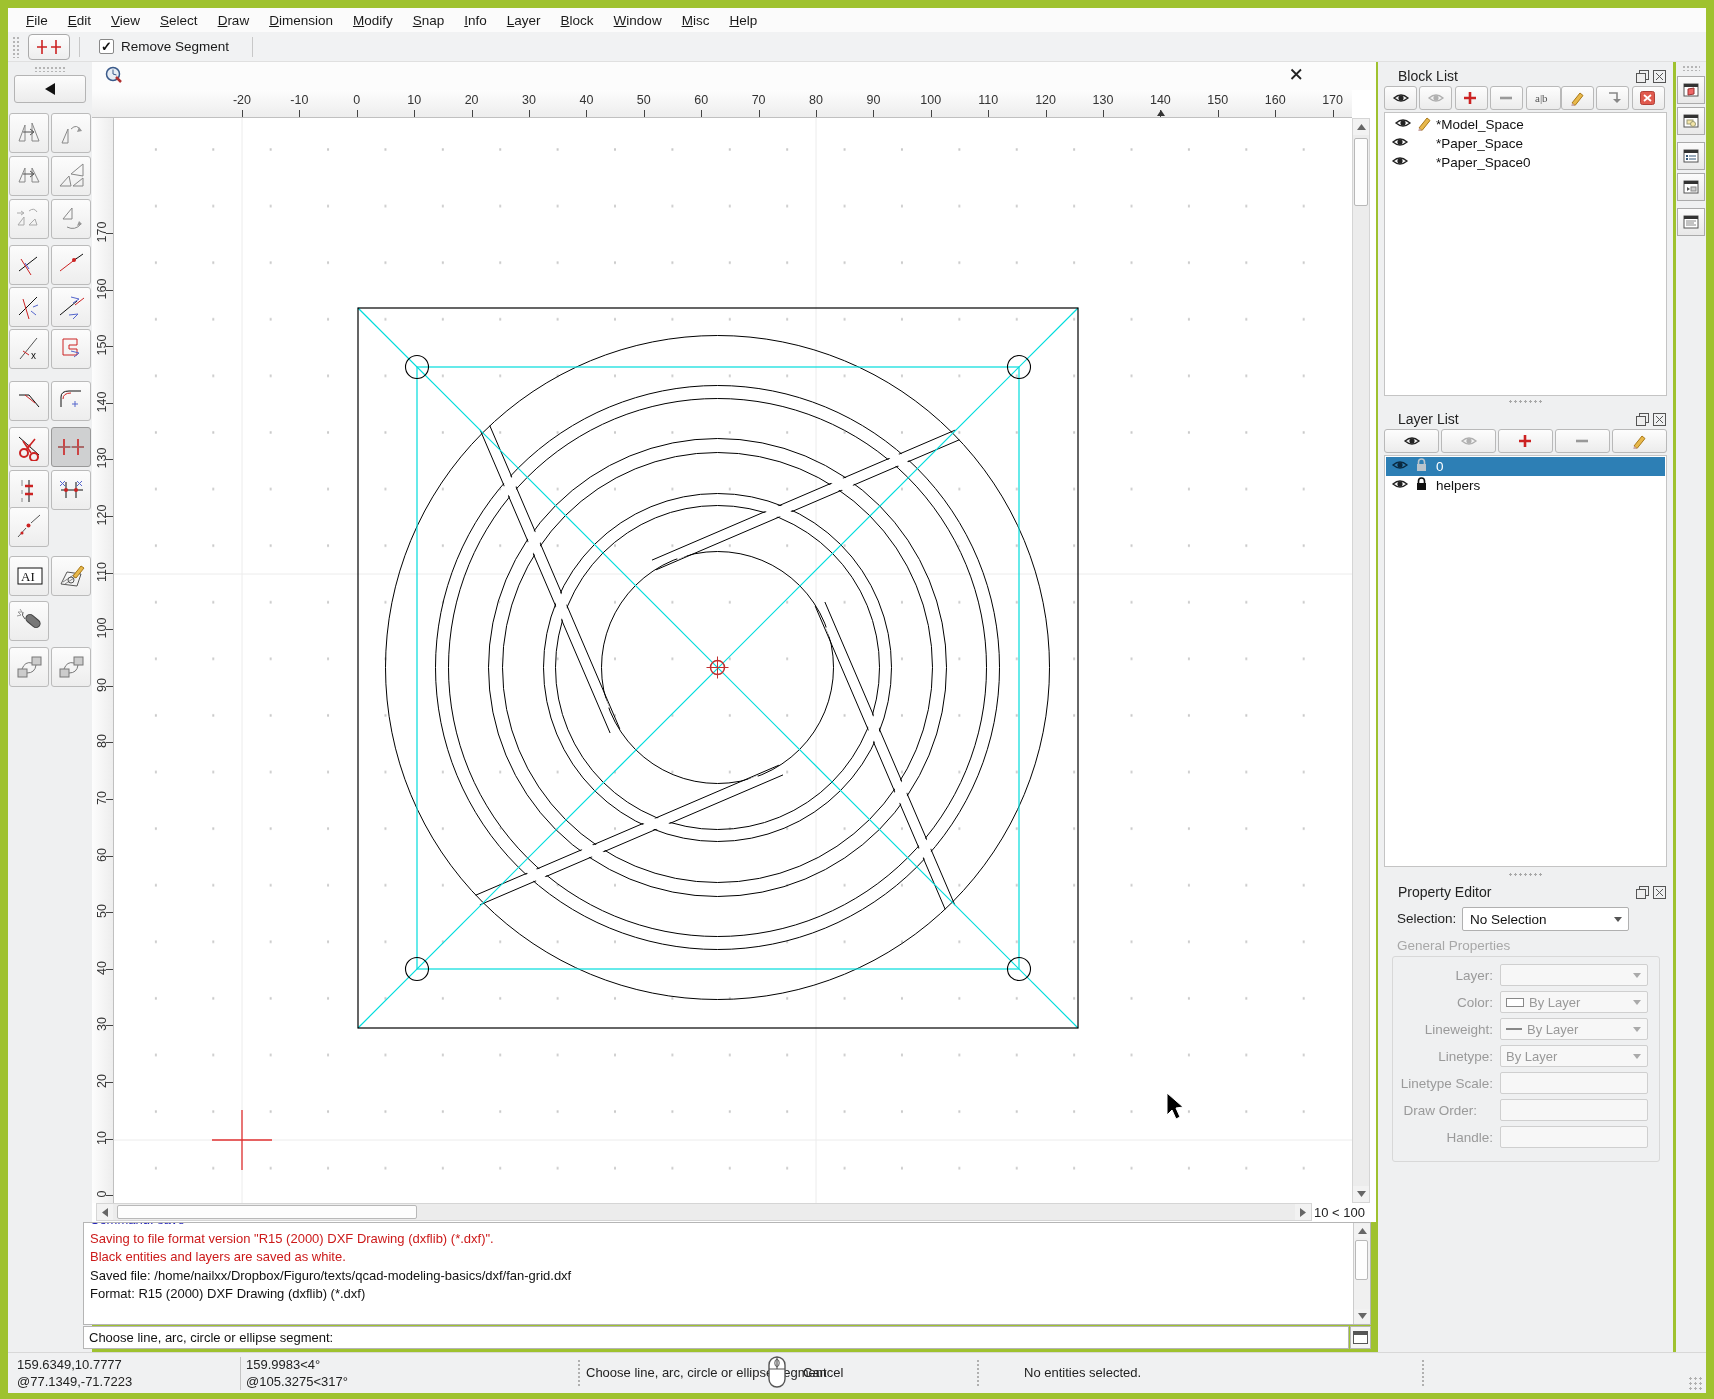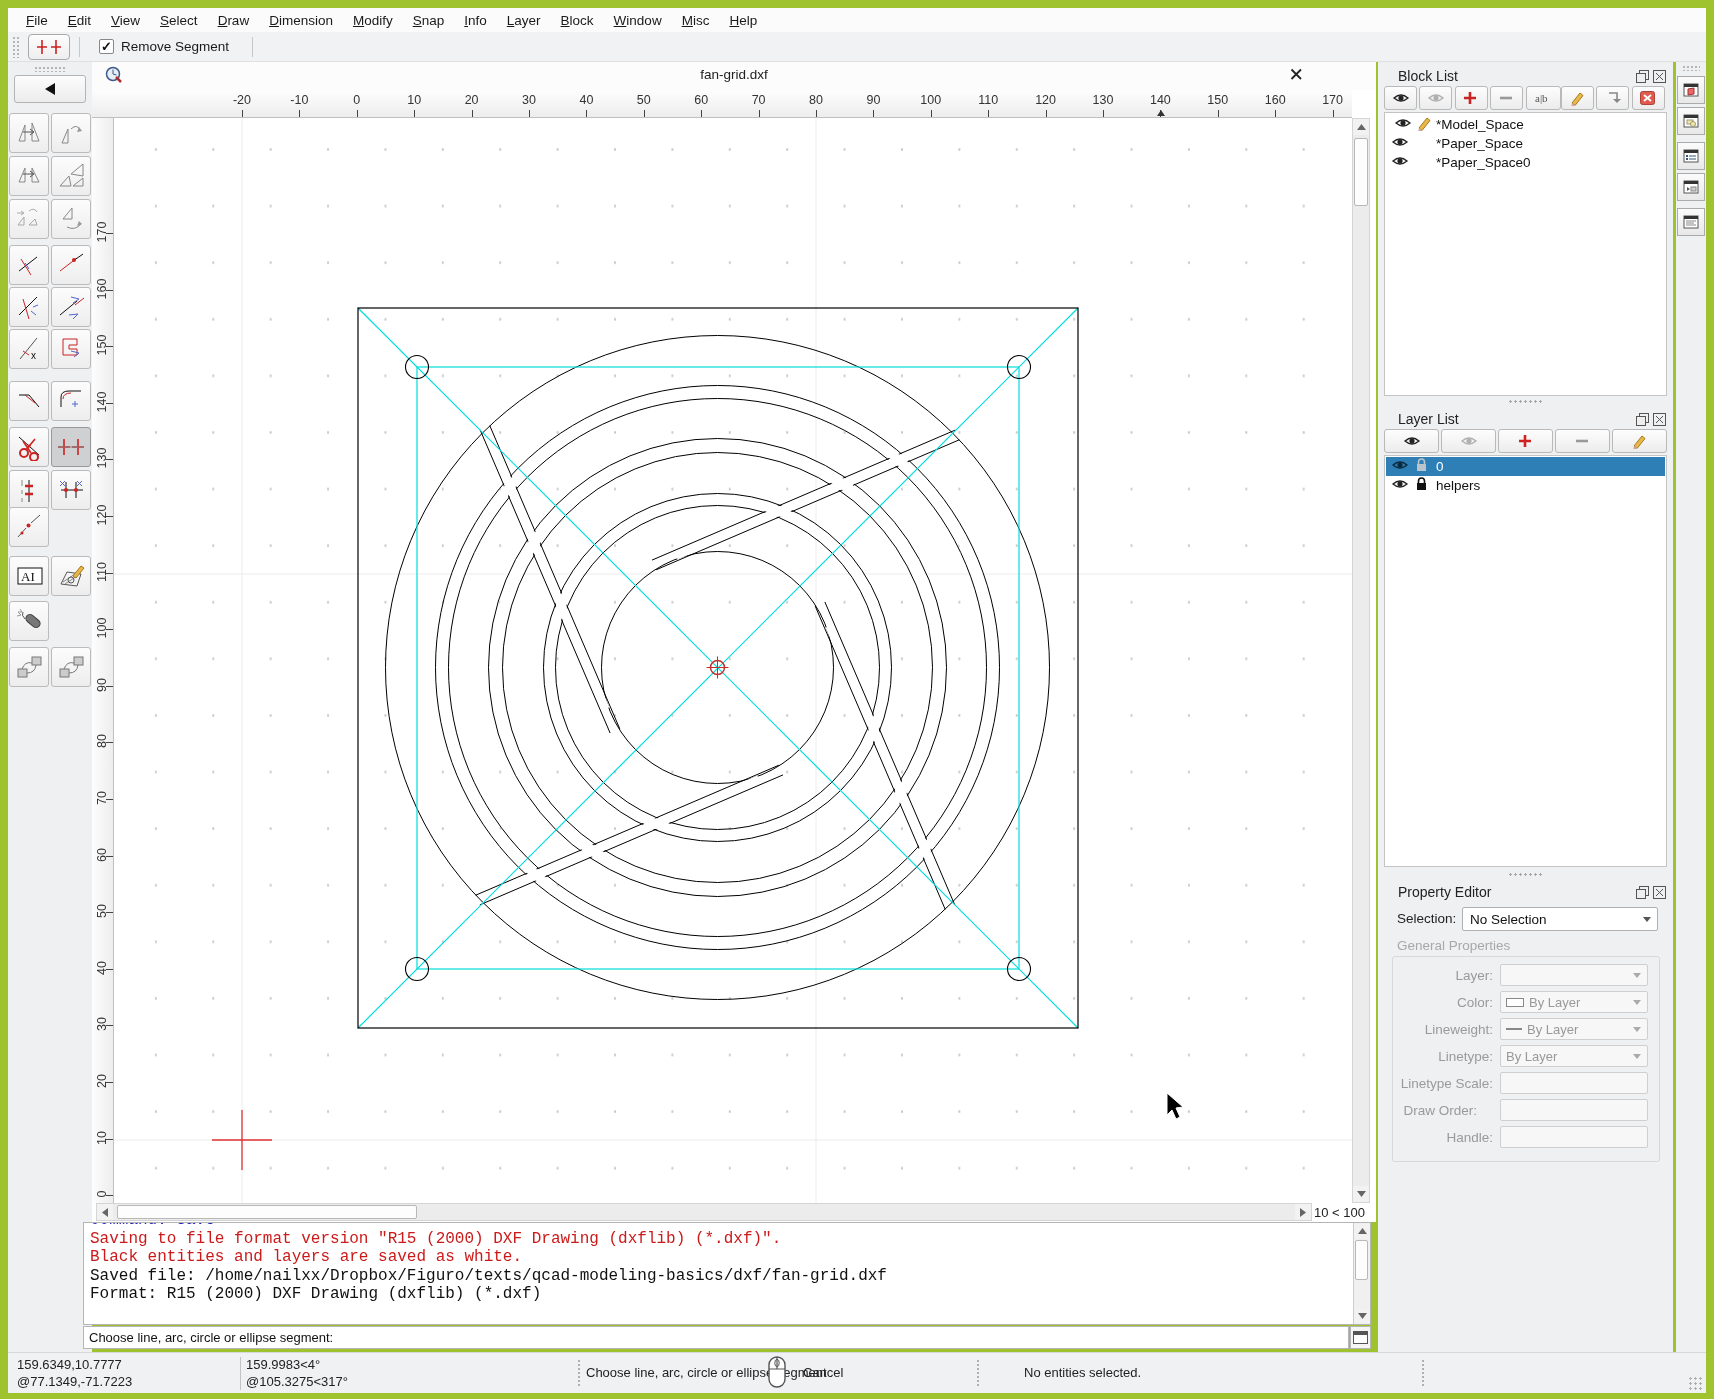--- a/index.html
+++ b/index.html
@@ -27,21 +27,21 @@
   .h-lab { position:absolute; top:3px; font-size:12.5px; color:#333; transform:translateX(-50%); }
   .h-tick { position:absolute; bottom:0; width:1px; height:7px; background:#444; }
   .v-ruler { position:absolute; left:0; top:56px; width:22px; height:1085px; background:linear-gradient(90deg,#fdfdfd,#ededed); border-right:1px solid #c0c0c0; }
   .v-lab { position:absolute; left:-3px; font-size:12.5px; color:#333; transform:rotate(-90deg); width:26px; text-align:center; }
   .v-tick { position:absolute; right:0; height:1px; width:7px; background:#444; }
   .canvas { position:absolute; left:22px; top:56px; width:1238px; height:1085px; background-color:#fff; background-image:radial-gradient(circle,#c9c9c9 1px,transparent 1.4px); background-size:57.4px 56.6px; background-position:13.2px 3.2px; overflow:hidden; }
   .sb-btn { position:absolute; background:#f2f2f2; display:flex; align-items:center; justify-content:center; }
   .sb-thumb { position:absolute; background:#fdfdfd; border:1px solid #b8b8b8; border-radius:2px; }
   .zoom-label { position:absolute; left:1222px; top:1143px; width:60px; font-size:13px; color:#222; }
   .cmd-history { left:83px; top:1222px; width:1288px; height:103px; background:#fff; border:1px solid #b5b5b5; overflow:hidden; padding:0 6px; }
-  .cmd-line { font-size:16px; line-height:18.5px; white-space:nowrap;font-family:Liberation Mono, monospace; }
+  .cmd-line { font-size:13px; line-height:18.5px; white-space:nowrap; }
   .cmd-input { left:83px; top:1326px; width:1266px; height:23px; background:#fff; border:1px solid #b5b5b5; font-size:13px; color:#111; padding:3px 5px; }
   .cmd-btn { left:1350px; top:1326px; width:21px; height:23px; border:1px solid #b5b5b5; background:#f5f5f5; display:flex; align-items:center; justify-content:center; }
   .rpanels { left:1378px; top:62px; width:295px; height:1290px; background:#eff0f1; }
   .panel-title { position:absolute; left:20px; font-size:14px; color:#222; }
   .panel-winbtns { position:absolute; right:7px; display:flex; gap:4px; }
   .ptb-btn { position:absolute; height:24px; border:1px solid #b9b9b9; border-radius:3px; background:linear-gradient(#fdfdfd,#ececec); display:flex; align-items:center; justify-content:center; }
   .list-box { position:absolute; background:#fff; border:1px solid #c4c4c4; }
   .list-row { position:absolute; left:1px; right:1px; height:19px; display:flex; align-items:center; font-size:13.5px; color:#111; }
   .list-row.selected { background:#2d7fb5; color:#fff; }
   .splitter { position:absolute; left:130px; width:34px; height:5px; background-image:radial-gradient(circle,#a8a8a8 1px,transparent 1.3px); background-size:5px 5px; }
@@ -264,21 +264,20 @@
       </svg>
     </div>
   </div>
 <div class="abs mdi" id="mdi">
     <div class="doc-titlebar">
       <div style="position: absolute; left: 13px; top: 4px;"><svg width="18" height="18">
           <circle cx="8" cy="8" r="6.5" fill="#e8eef5" stroke="#3a5a8a" stroke-width="1.5"></circle>
           <path d="M8 3.5 v4.5 l3.5 1" stroke="#3a5a8a" fill="none"></path>
           <path d="M11 11 L16 16" stroke="#b03030" stroke-width="2.5"></path>
         </svg></div>
-      <div class="doc-title">fan-grid.dxf</div>
       <div class="doc-close"><svg width="13" height="13">
           <path d="M1.5 1.5 L11 11 M11 1.5 L1.5 11" stroke="#222" stroke-width="1.8"></path>
         </svg></div>
     </div>
     <div class="h-ruler">
       <div class="h-lab" style="left: 150px;">-20</div>
       <div class="h-tick" style="left: 150px;"></div>
       <div class="h-lab" style="left: 207.4px;">-10</div>
       <div class="h-tick" style="left: 207.4px;"></div>
       <div class="h-lab" style="left: 264.8px;">0</div>
@@ -639,21 +638,21 @@
       <div><svg width="13" height="13">
           <rect x="3.5" y="0.5" width="9" height="9" fill="none" stroke="#555"></rect>
           <rect x="0.5" y="3.5" width="9" height="9" fill="#eee" stroke="#555"></rect>
         </svg></div>
       <div><svg width="13" height="13">
           <rect x="0.5" y="0.5" width="12" height="12" fill="none" stroke="#555"></rect>
           <path d="M3 3 L10 10 M10 3 L3 10" stroke="#555"></path>
         </svg></div>
     </div>
     <div style="position: absolute; left: 19px; top: 849px; font-size: 13.5px; color: rgb(34, 34, 34);">Selection:</div>
-    <div class="sel-combo" style="left: 84px; top: 845px; width: 196px;">No Selection<div class="combo-arrow"></div></div>
+    <div class="sel-combo" style="left: 84px; top: 845px; width: 167px;">No Selection<div class="combo-arrow"></div></div>
     <div style="position: absolute; left: 19px; top: 876px; font-size: 13.5px; color: rgb(168, 168, 168);">General Properties</div>
     <div class="groupbox" style="left: 14px; top: 894px; width: 268px; height: 206px;"></div>
     <div class="prop-label" style="left: 20px; top: 906px; width: 95px;">Layer:</div>
     <div class="prop-field" style="left: 122px; top: 902px; width: 148px;">
       <div></div>
       <div class="combo-arrow" style="top: 8px; border-top-color: rgb(170, 170, 170);"></div>
     </div>
     <div class="prop-label" style="left: 20px; top: 933px; width: 95px;">Color:</div>
     <div class="prop-field" style="left: 122px; top: 929px; width: 148px;">
       <div style="width: 18px; height: 9px; border: 1.4px solid rgb(136, 136, 136); background: rgb(255, 255, 255); margin-right: 5px;"></div>

